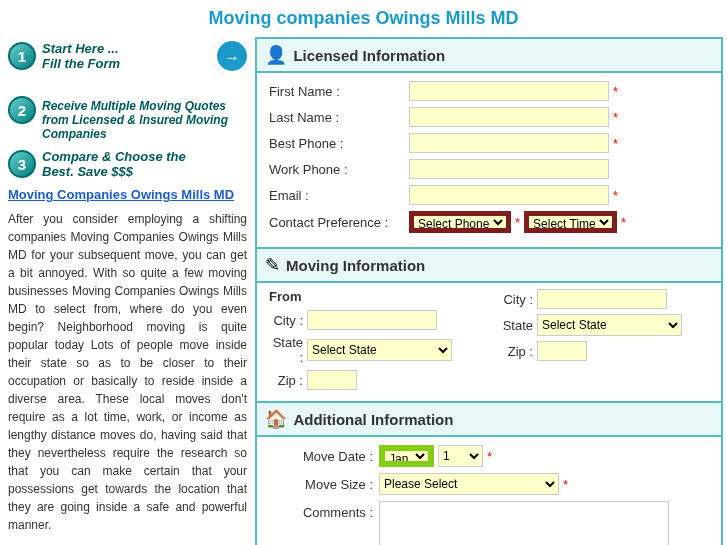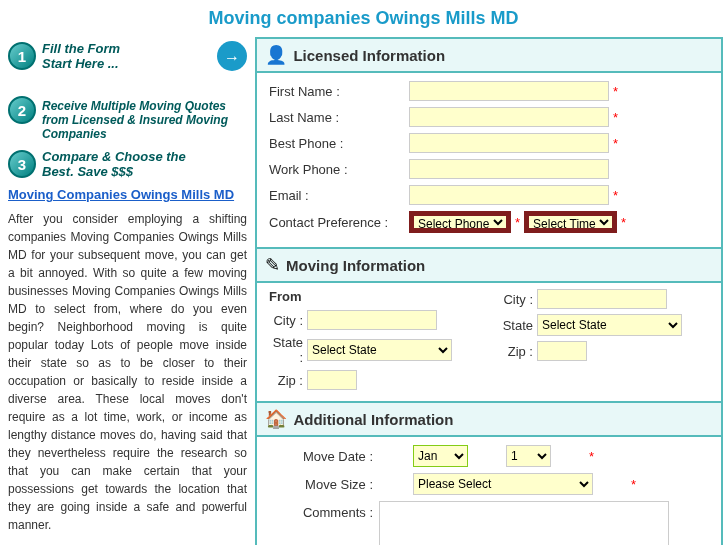--- a/index.html
+++ b/index.html
@@ -236,34 +236,33 @@
     }
 
     .add-body {
       padding: 8px 12px;
     }
 
     .add-row {
       display: flex;
       align-items: center;
       margin-bottom: 6px;
-      gap: 34px;
     }
 
     .add-label {
       text-align: right;
       width: 110px;
       padding-right: 6px;
       color: #333;
       flex-shrink: 0;
     }
 
     .month-select {
       background: #ffffcc;
-      border: 1px solid #84cc16;
+      border: 6px solid #84cc16;
       height: 22px;
       font-size: 12px;
       width: 55px;
     }
 
     .day-select {
       background: #ffffcc;
       border: 1px solid #ccc;
       height: 22px;
       font-size: 12px;
@@ -297,22 +296,22 @@
 
 <div class="page-title">Moving companies Owings Mills MD</div>
 
 <div class="main-layout">
 
   <div class="sidebar">
 
     <div class="step-item">
       <div class="step-circle">1</div>
       <div class="step-text">
+        <div>Start Here ...</div>
         <div>Fill the Form</div>
-        <div>Start Here ...</div>
       </div>
       <div class="step-arrow">→</div>
     </div>
 
     <div class="step-item-2">
       <div class="step-circle">2</div>
       <div class="step2-text">Receive Multiple Moving Quotes from Licensed &amp; Insured Moving Companies</div>
     </div>
 
     <div class="step-item-3">

